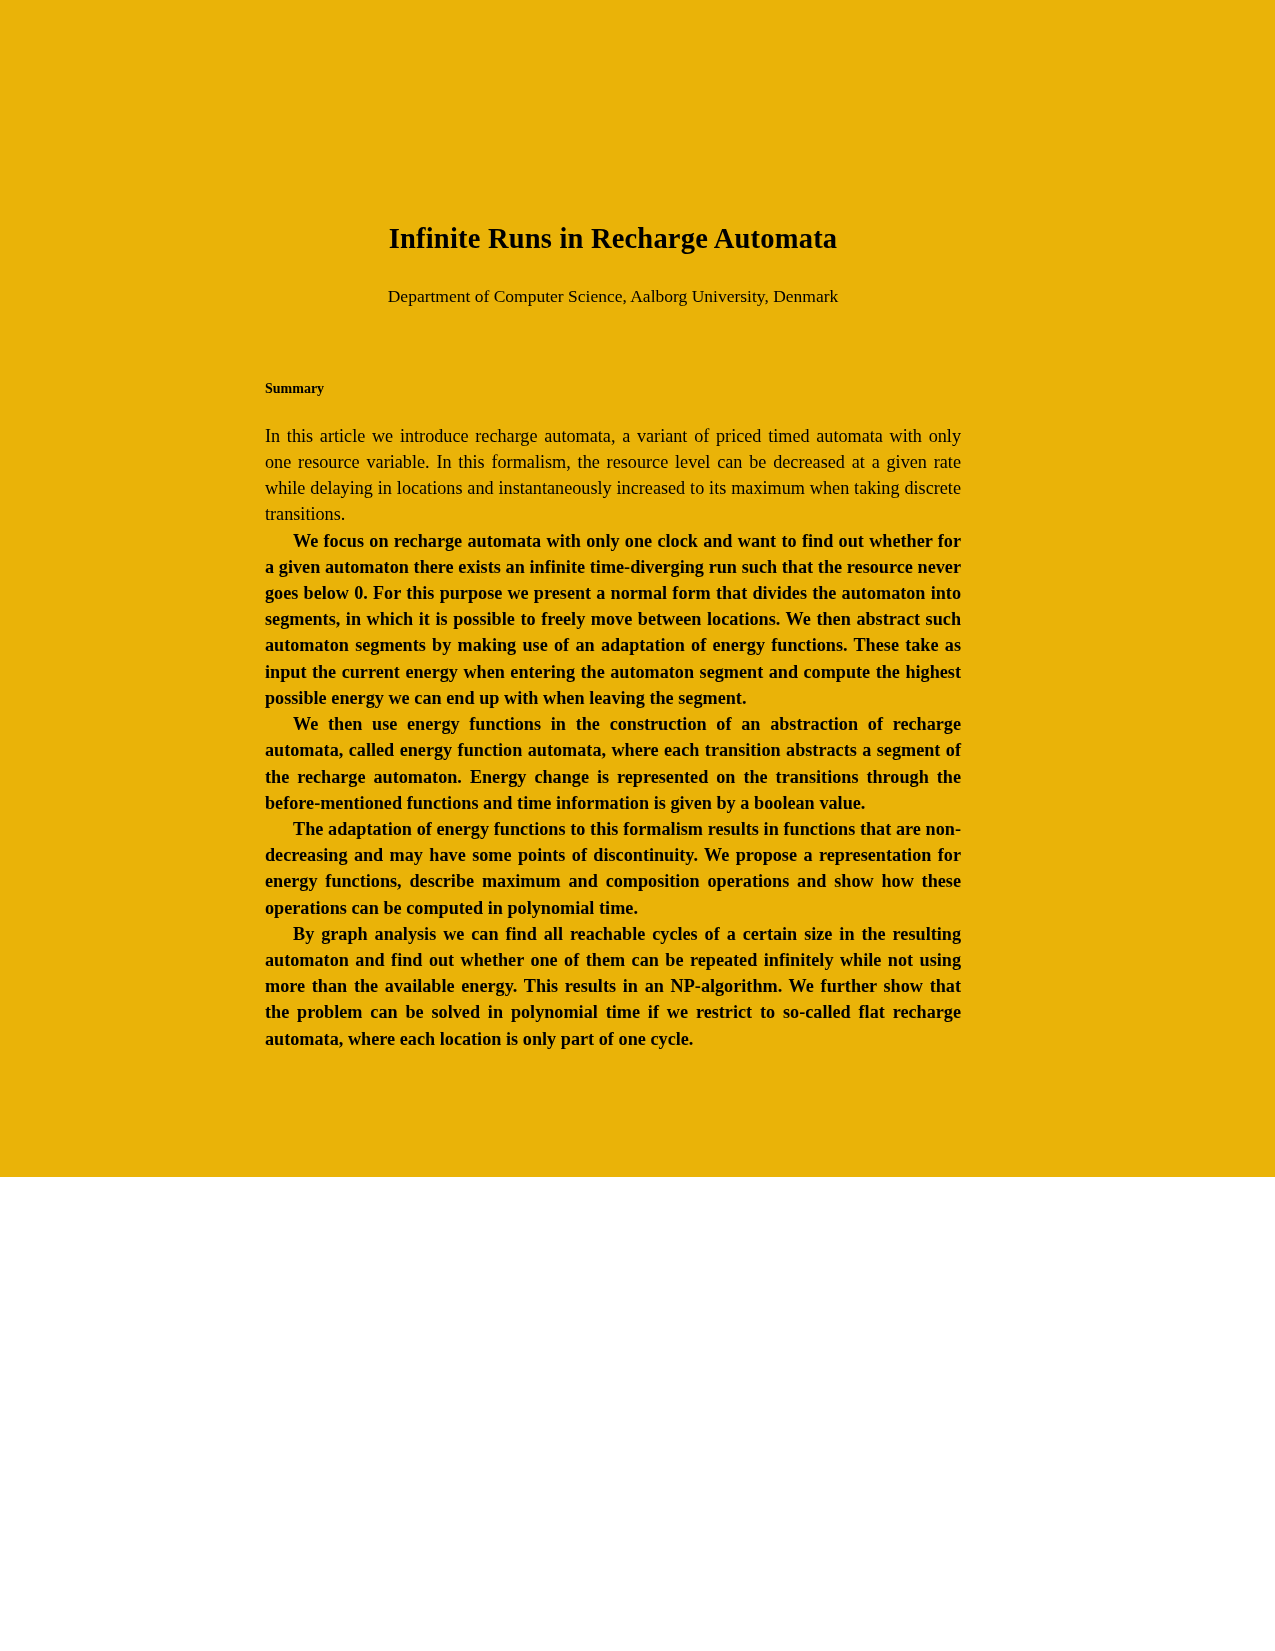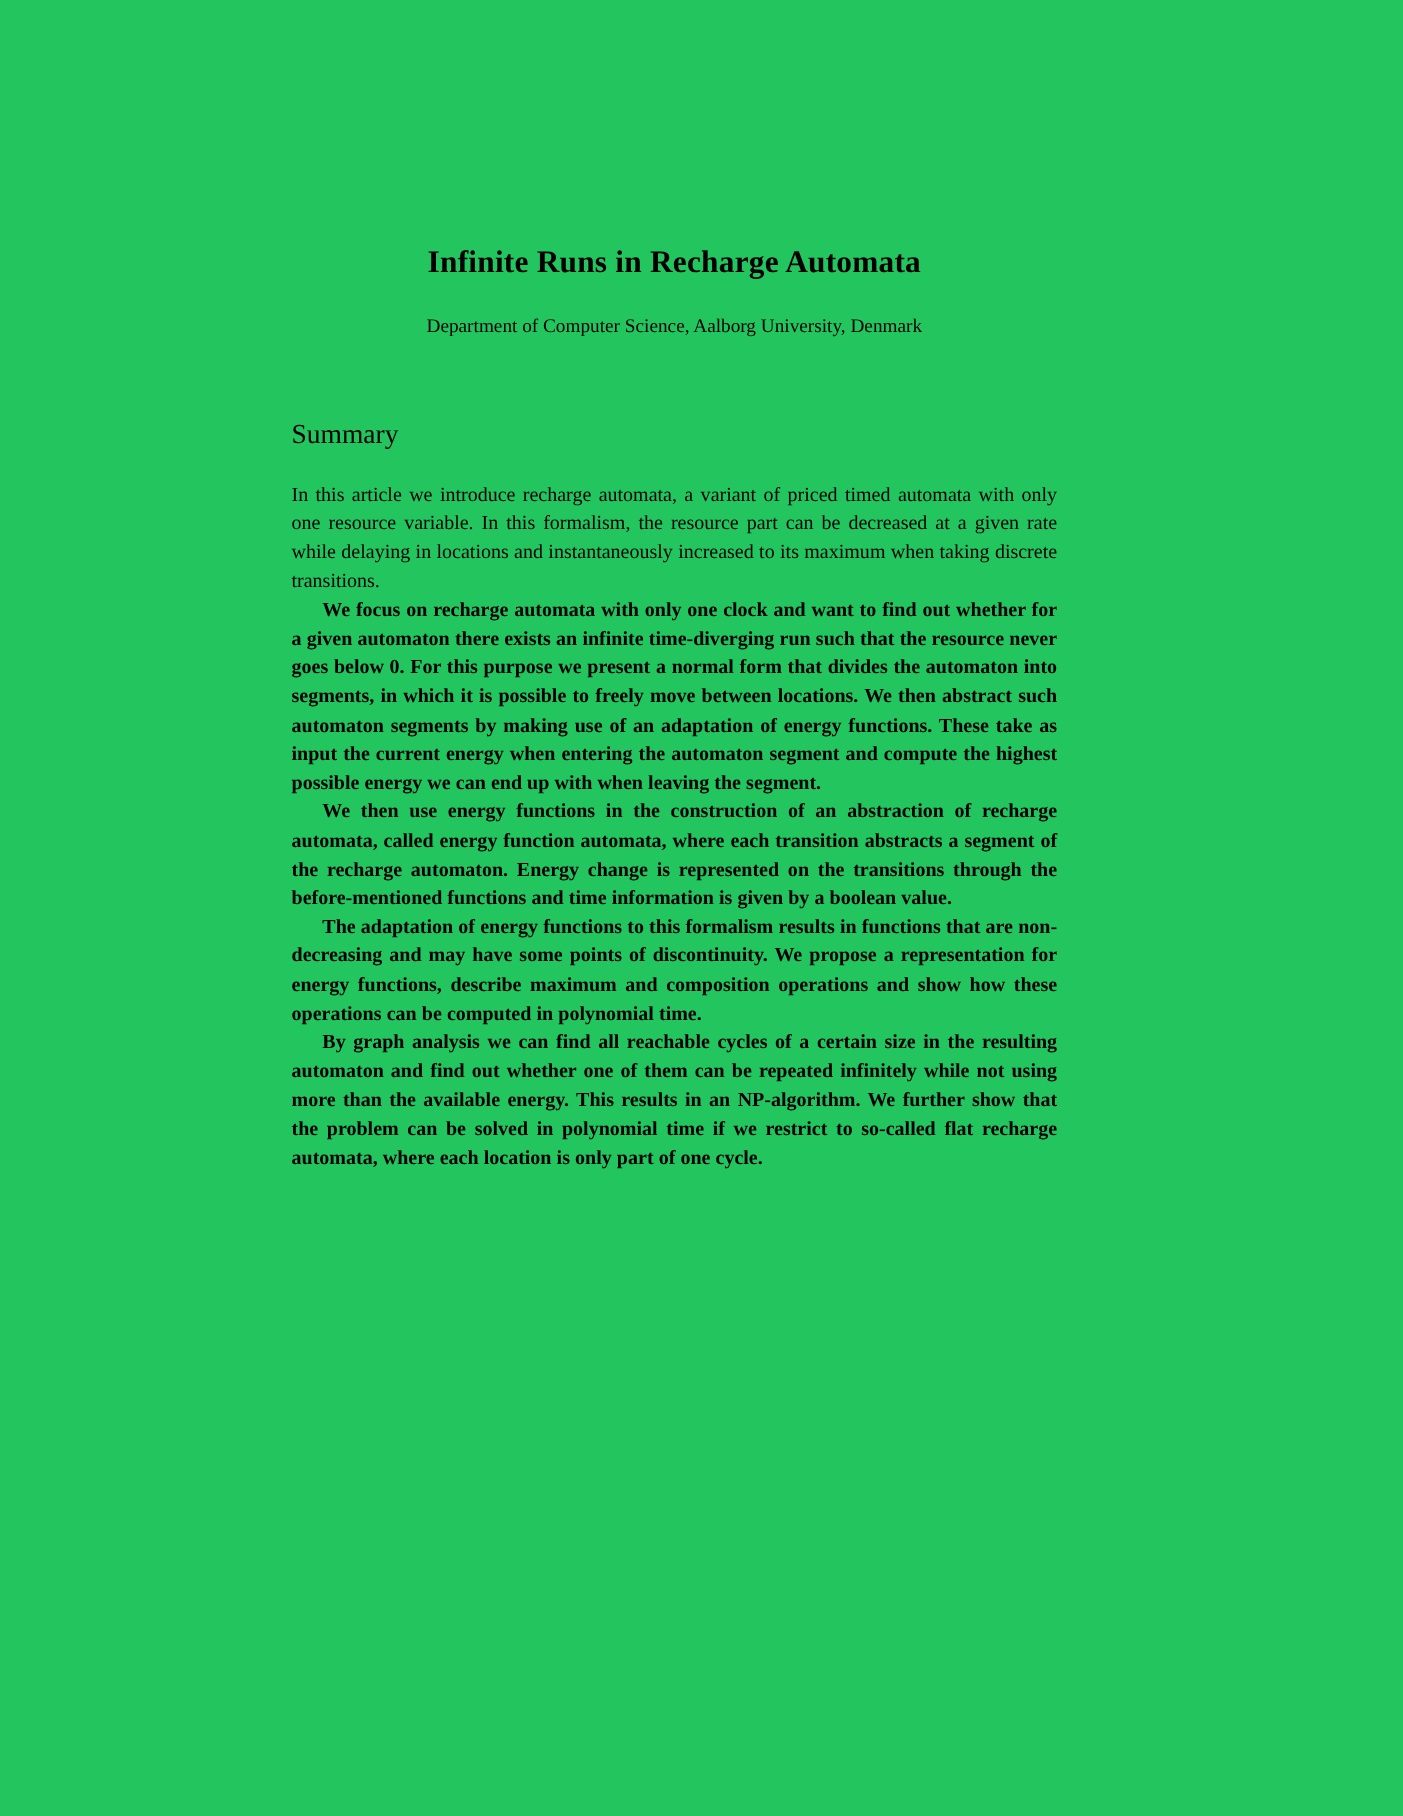--- a/index.html
+++ b/index.html
@@ -10,22 +10,22 @@
   body {
     width: 1275px;
     height: 1651px;
     font-family: "Liberation Serif", "DejaVu Serif", serif;
     color: #000000;
     position: relative;
     overflow: hidden;
   }
   .page {
     width: 1275px;
-    height: 1651px;
-    background: #22c55e;
+    height: 1177px;
+    background: #eab308;
     box-sizing: border-box;
     position: relative;
   }
   .content {
     position: absolute;
     left: 265px;
     top: 0;
     width: 696px;
   }
   .doc-title {
@@ -45,22 +45,22 @@
     line-height: 1.25;
   }
   .affiliation {
     font-size: 17.5px;
     text-align: center;
     margin: 11px;
     padding-top: 19px;
     line-height: 1.25;
   }
   .section-heading {
-    font-size: 25px;
-    font-weight: normal;
+    font-size: 14px;
+    font-weight: bold;
     text-align: left;
     margin: 0;
     padding-top: 62px;
     line-height: 1.2;
   }
   .body-text {
     padding-top: 25px;
   }
   p.para {
     font-size: 18.2px;
@@ -84,21 +84,21 @@
   <div class="content">
 
     <h1 class="doc-title">Infinite Runs in Recharge Automata</h1>
 
 
     <div class="affiliation">Department of Computer Science, Aalborg University, Denmark</div>
 
     <h2 class="section-heading">Summary</h2>
 
     <div class="body-text">
-      <p class="para">In this article we introduce recharge automata, a variant of priced timed automata with only one resource variable. In this formalism, the resource part can be decreased at a given rate while delaying in locations and instantaneously increased to its maximum when taking discrete transitions.</p>
+      <p class="para">In this article we introduce recharge automata, a variant of priced timed automata with only one resource variable. In this formalism, the resource level can be decreased at a given rate while delaying in locations and instantaneously increased to its maximum when taking discrete transitions.</p>
       <p class="para">We focus on recharge automata with only one clock and want to find out whether for a given automaton there exists an infinite time-diverging run such that the resource never goes below 0. For this purpose we present a normal form that divides the automaton into segments, in which it is possible to freely move between locations. We then abstract such automaton segments by making use of an adaptation of energy functions. These take as input the current energy when entering the automaton segment and compute the highest possible energy we can end up with when leaving the segment.</p>
       <p class="para">We then use energy functions in the construction of an abstraction of recharge automata, called energy function automata, where each transition abstracts a segment of the recharge automaton. Energy change is represented on the transitions through the before-mentioned functions and time information is given by a boolean value.</p>
       <p class="para">The adaptation of energy functions to this formalism results in functions that are non-decreasing and may have some points of discontinuity. We propose a representation for energy functions, describe maximum and composition operations and show how these operations can be computed in polynomial time.</p>
       <p class="para">By graph analysis we can find all reachable cycles of a certain size in the resulting automaton and find out whether one of them can be repeated infinitely while not using more than the available energy. This results in an NP-algorithm. We further show that the problem can be solved in polynomial time if we restrict to so-called flat recharge automata, where each location is only part of one cycle.</p>
     </div>
 
   </div>
 </div>
 
 </body></html>

